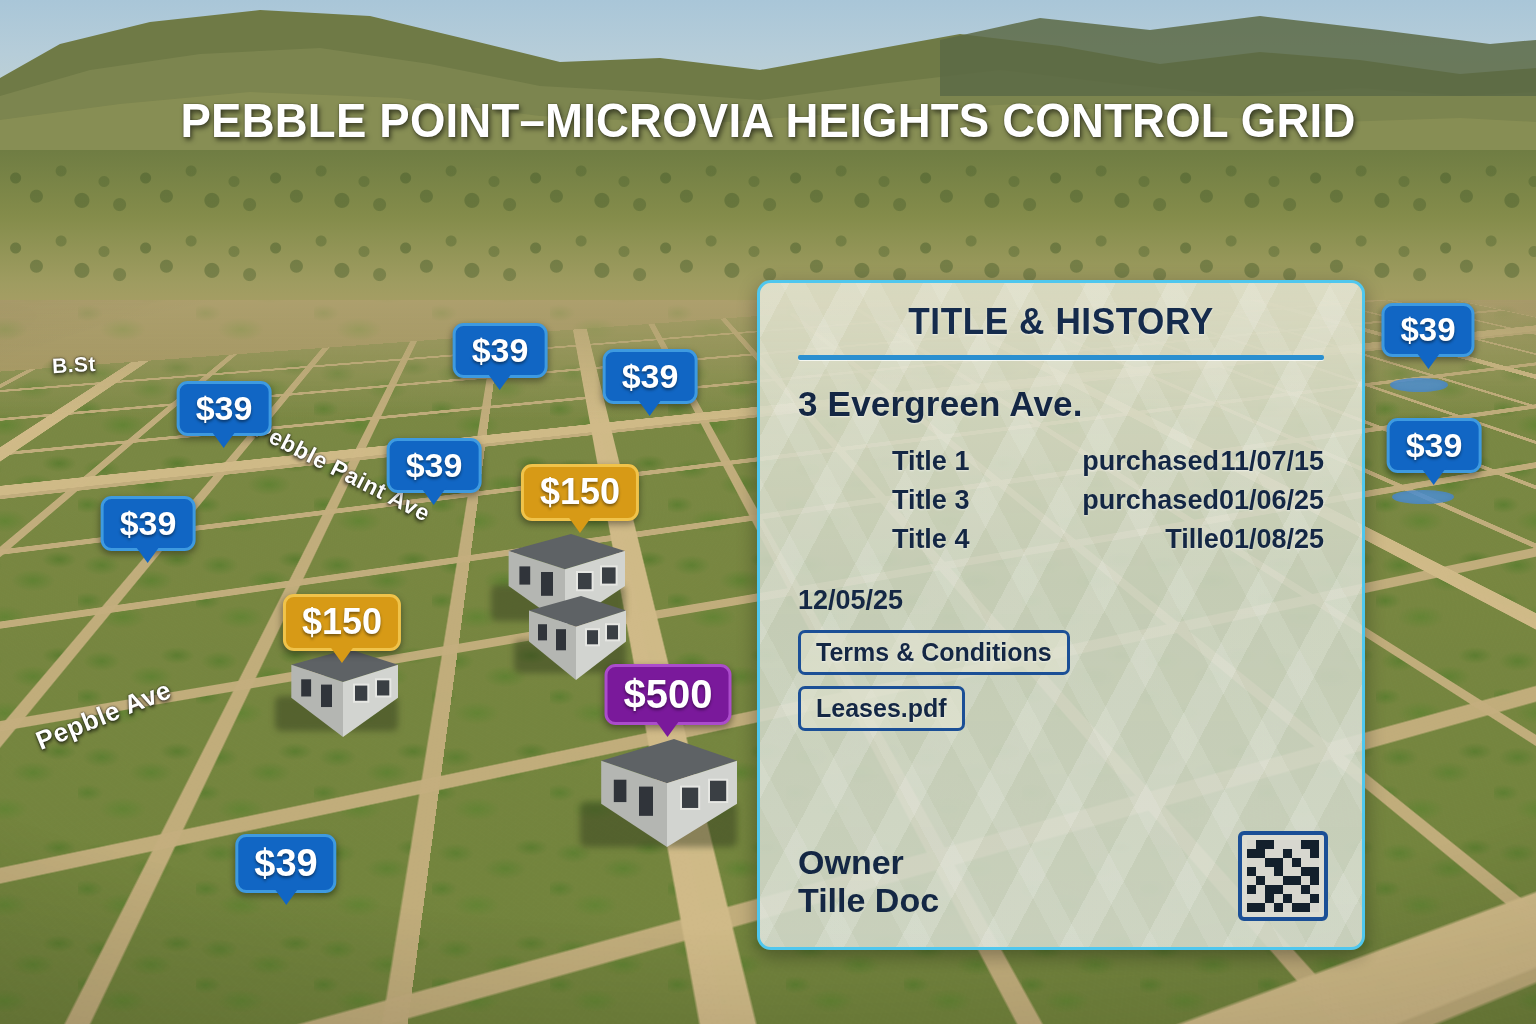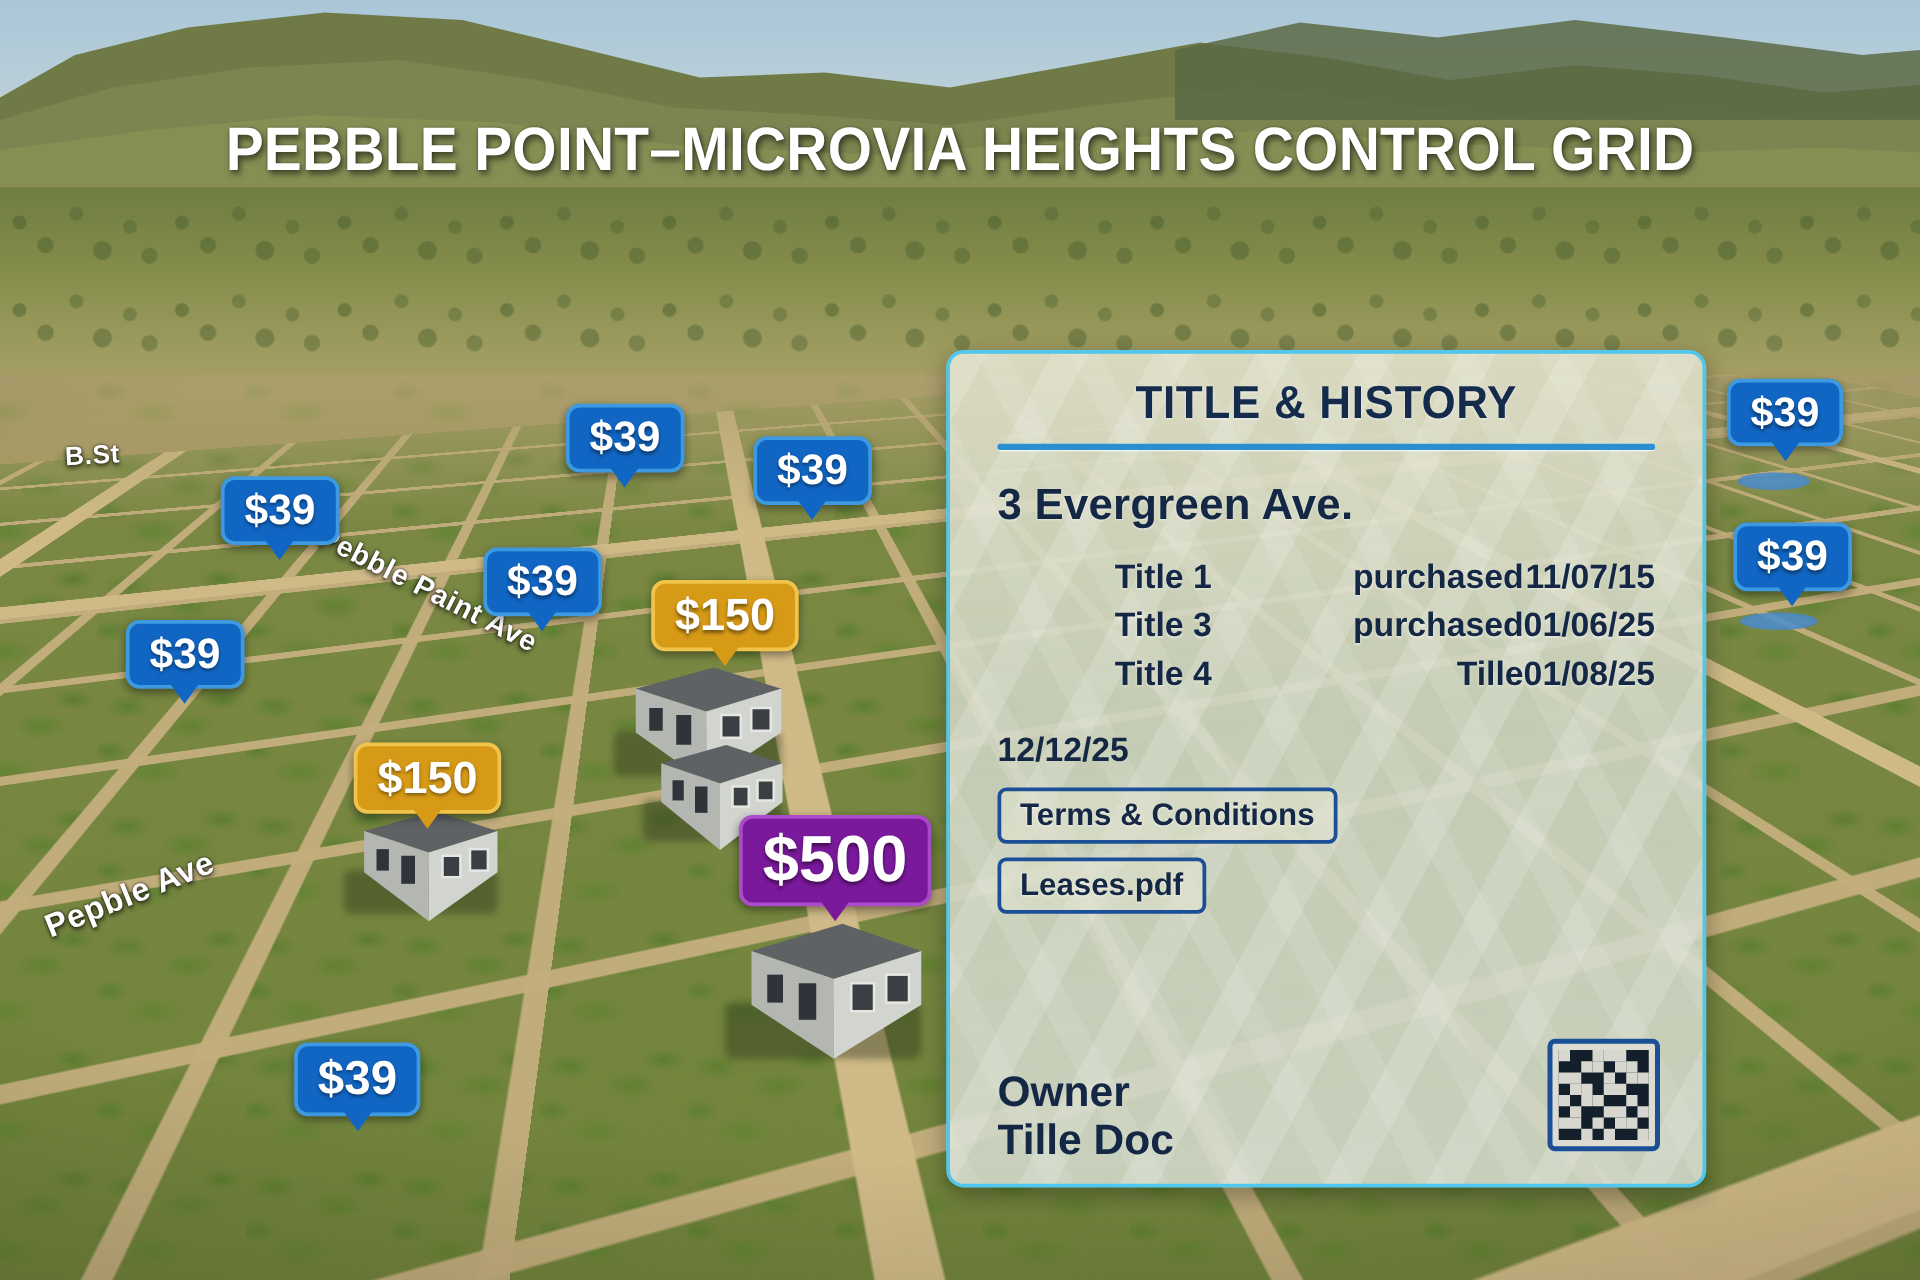--- a/index.html
+++ b/index.html
@@ -173,21 +173,21 @@
   td.c3{text-align:right;}
   .built{display:flex;align-items:baseline;margin:26px 0 14px;}
   .built .lbl{font-size:31px;font-weight:700;flex:1;}
   .built .date{font-size:27px;font-weight:700;}
   .docbtn{
     display:inline-block;border:3px solid #1b4f96;border-radius:7px;
     background:rgba(226,228,208,.55);
     padding:5px 15px;font-size:25px;font-weight:700;margin-bottom:11px;
     text-shadow:0 1px 2px rgba(255,255,255,.6);
   }
-  .owner{position:absolute;left:38px;bottom:16px;font-size:34px;font-weight:700;line-height:1.12;}
+  .owner{position:absolute;left:38px;bottom:28px;font-size:34px;font-weight:700;line-height:1.12;}
   .qr{
     position:absolute;right:34px;bottom:26px;width:90px;height:90px;
     border:4px solid #1b4f96;border-radius:6px;background:#dcdcd2;padding:5px;
     box-sizing:border-box;
   }
   .qr .qimg{width:100%;height:100%;background:#13202c;position:relative;}
   .qr .qimg i{position:absolute;background:#d7d7cf;}
 </style>
 </head>
 <body>
@@ -306,21 +306,21 @@
       <div class="pin blue" style="left: 1434px; top: 473px;">
         <div class="body" style="font-size: 34px;">$39<div class="tail"></div></div>
       </div>
       <div class="pin gold" style="left: 580px; top: 521px;">
         <div class="body" style="font-size: 36px;">$150<div class="tail"></div></div>
       </div>
       <div class="pin gold" style="left: 342px; top: 651px;">
         <div class="body" style="font-size: 36px;">$150<div class="tail"></div></div>
       </div>
       <div class="pin purple" style="left: 668px; top: 725px;">
-        <div class="body" style="font-size: 52px;">$500<div class="tail"></div></div>
+        <div class="body" style="font-size: 40px;">$500<div class="tail"></div></div>
       </div>
     </div>
 
   <div class="banner">PEBBLE POINT–MICROVIA HEIGHTS CONTROL GRID</div>
 
   <div class="panel">
     <div class="sheen"></div>
     <div class="inner">
       <div class="p-title">TITLE &amp; HISTORY</div>
       <div class="p-rule"></div>
@@ -340,21 +340,21 @@
             </tr>
             <tr>
               <td class="c1">Title 4</td>
               <td class="c2">Tille</td>
               <td class="c3">01/08/25</td>
             </tr>
           </tbody>
       </table>
 
       <div class="built">
-        <div class="date">12/12/25</div>
+        <div class="date">12/05/25</div>
       </div>
 
       <div>
         <div><span class="docbtn">Terms &amp; Conditions</span></div>
         <div><span class="docbtn">Leases.pdf</span></div>
       </div>
     </div>
 
     <div class="owner">
       <div>Owner</div>

